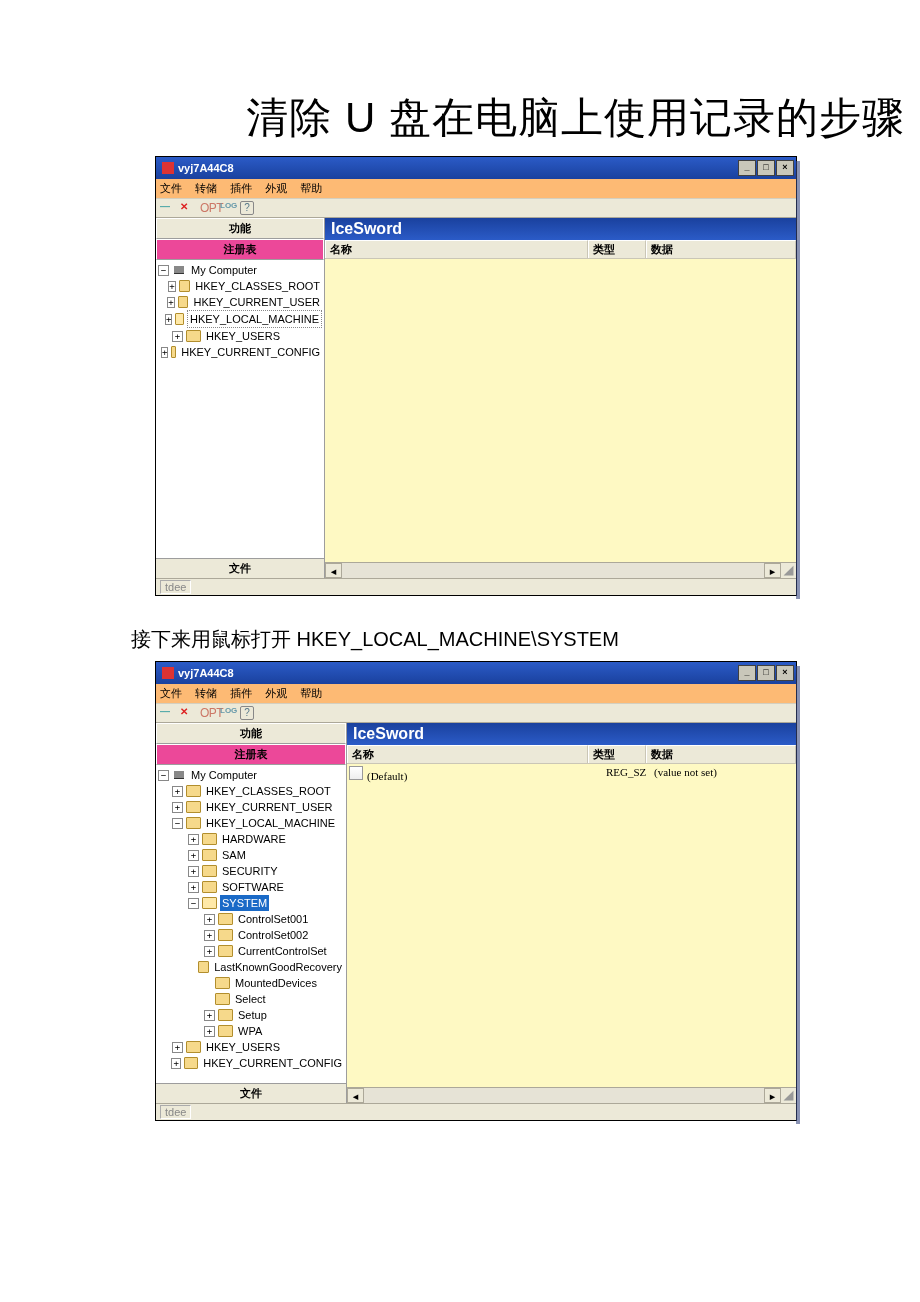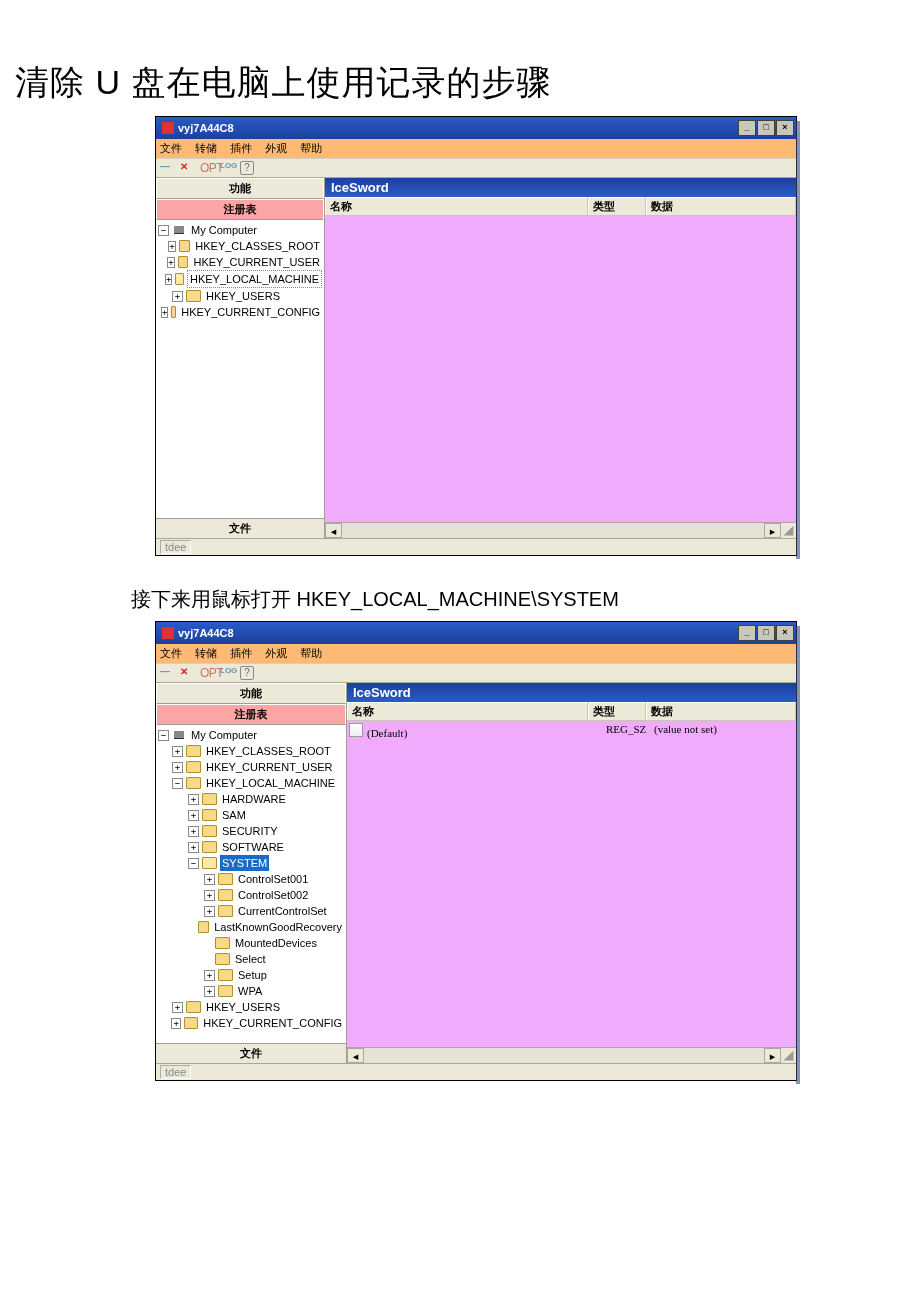--- a/index.html
+++ b/index.html
@@ -4,24 +4,24 @@
 <style>
   body{
     margin:0;
     background:#fff;
     font-family:"Microsoft YaHei","SimSun",Arial,sans-serif;
     width:920px;
     font-size:13px;
   }
   .page{padding:0 15px 40px 15px;}
   .title{
-    text-align:left;
-    font-size:34px;
+    text-align:right;
+    font-size:42px;
     font-weight:normal;
-    margin:60px 0 10px 0;
+    margin:90px 0 10px 0;
     letter-spacing:1px;
   }
   .intro{
     font-size:20px;
     line-height:1.4;
     margin:0 0 8px 140px;
     padding-right:40px;
   }
   .intro a{color:#0b5dce;text-decoration:underline;}
   .step2{
@@ -75,21 +75,21 @@
 
   .app-body{display:flex;height:360px;background:#fff;}
   .app-body.small{height:380px;}
   .leftpane{
     width:168px;border-right:1px solid #9d9d9d;display:flex;flex-direction:column;justify-content:space-between;
   }
   .pane-hdr{
     background:#ece9d8;border:1px solid #fff;border-bottom:1px solid #9d9d9d;
     text-align:center;font-size:11px;padding:2px 0;font-weight:bold;
   }
-  .pane-hdr.sel{background:#fca5a5;}
+  .pane-hdr.sel{background:#ec4899;}
   .tree{
     background:#fff;flex:1;overflow:auto;font-family:Tahoma,Arial;
     font-size:11px;padding:2px;line-height:16px;
   }
   .node{white-space:nowrap;display:flex;align-items:center;}
   .ind{display:inline-block;}
   .exp{
     width:9px;height:9px;border:1px solid #888;display:inline-block;
     text-align:center;line-height:8px;font-size:9px;margin-right:3px;
     background:#fff;font-family:monospace;
@@ -104,34 +104,34 @@
   .node .lbl.box{border:1px dotted #888;}
 
   .filehdr{
     background:#ece9d8;border-top:1px solid #9d9d9d;text-align:center;
     font-size:11px;padding:2px 0;font-weight:bold;
   }
 
   .rightpane{flex:1;display:flex;flex-direction:column;}
   .content-title{
     background:linear-gradient(#1a419e,#2b5bc7);color:#fff;font-weight:bold;
-    font-size:13px;padding:2px 6px;
+    font-size:16px;padding:2px 6px;
   }
   .listhdr{
     display:flex;background:#ece9d8;font-size:11px;font-weight:bold;
     border-bottom:1px solid #cac6b6;
   }
   .listhdr div{
     border-right:1px solid #cac6b6;border-top:1px solid #fff;border-left:1px solid #fff;
     padding:1px 4px;
   }
   .col-name{flex:1;min-width:170px;}
   .col-type{width:48px;}
   .col-data{width:140px;}
-  .listbody{flex:1;background:#f0abfc;font-family:Tahoma;font-size:11px;padding:2px;}
+  .listbody{flex:1;background:#fef9c3;font-family:Tahoma;font-size:11px;padding:2px;}
   .row{display:flex;}
   .row .c1{flex:1;min-width:170px;}
   .row .c2{width:48px;}
   .row .c3{width:140px;}
   .doc-ico{width:12px;height:12px;display:inline-block;border:1px solid #999;
     margin-right:4px;background:linear-gradient(#fff,#eee);}
 
   .hscroll{
     height:15px;background:#ece9d8;border-top:1px solid #aca899;
     display:flex;align-items:stretch;

